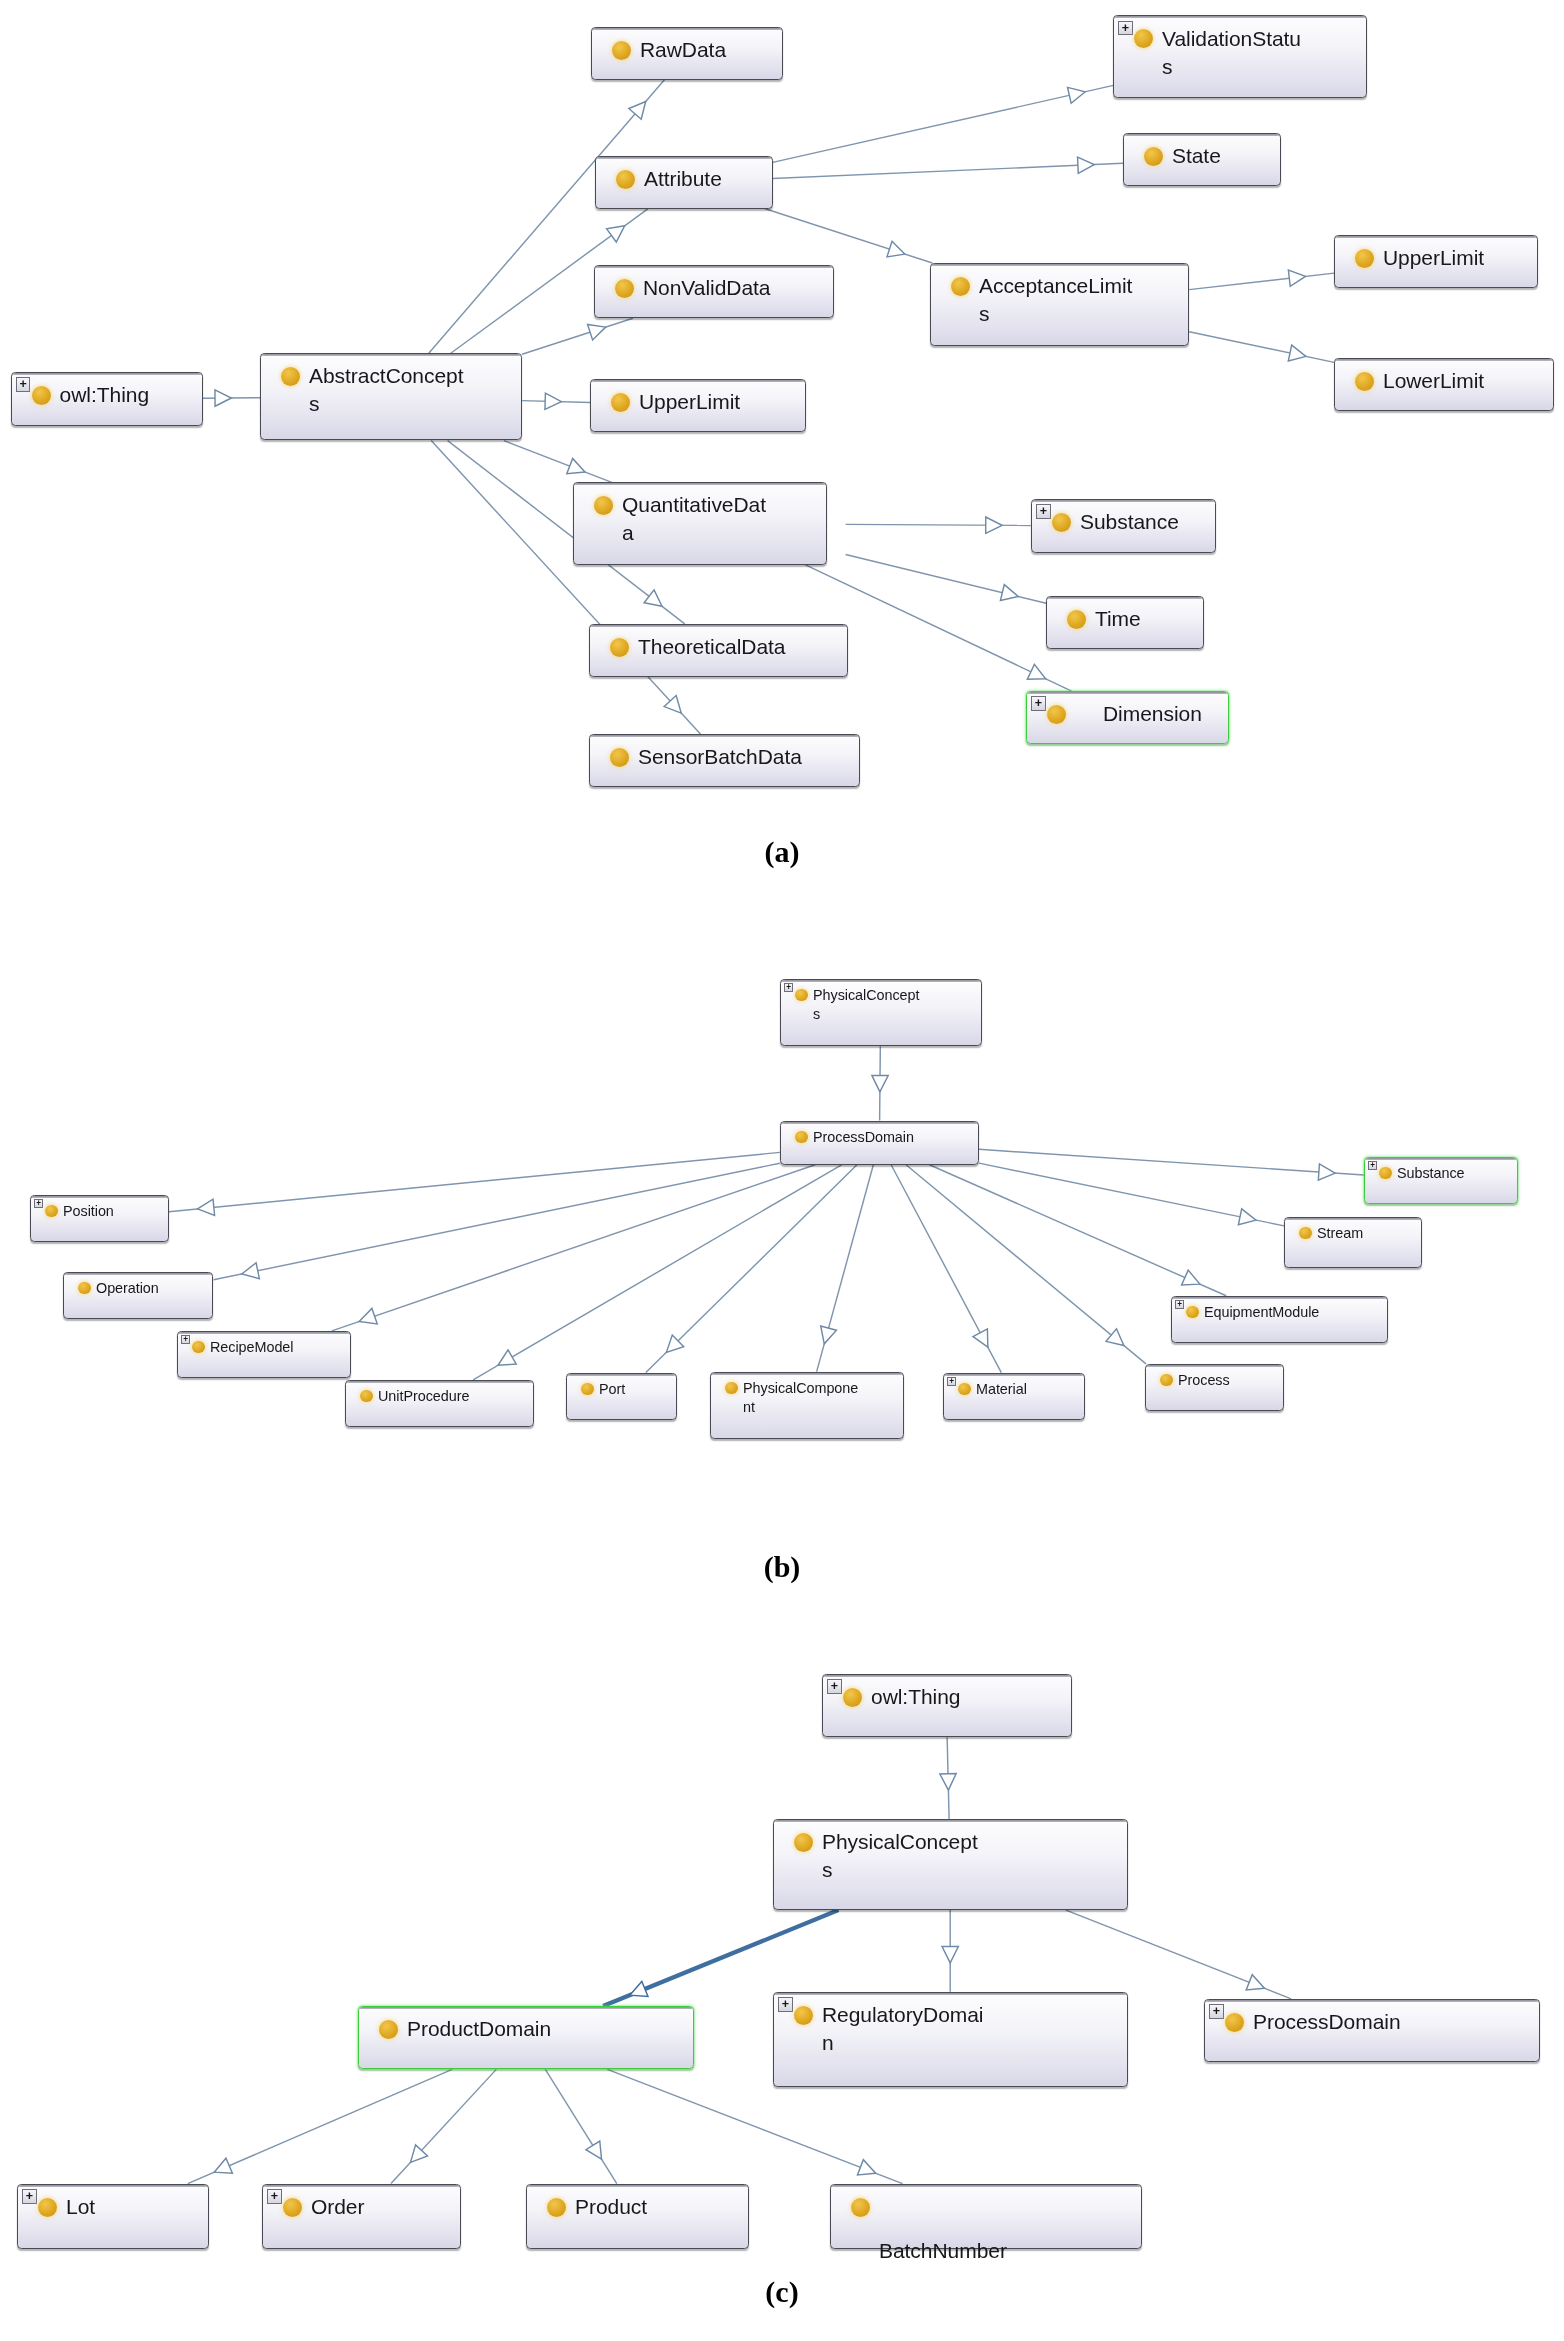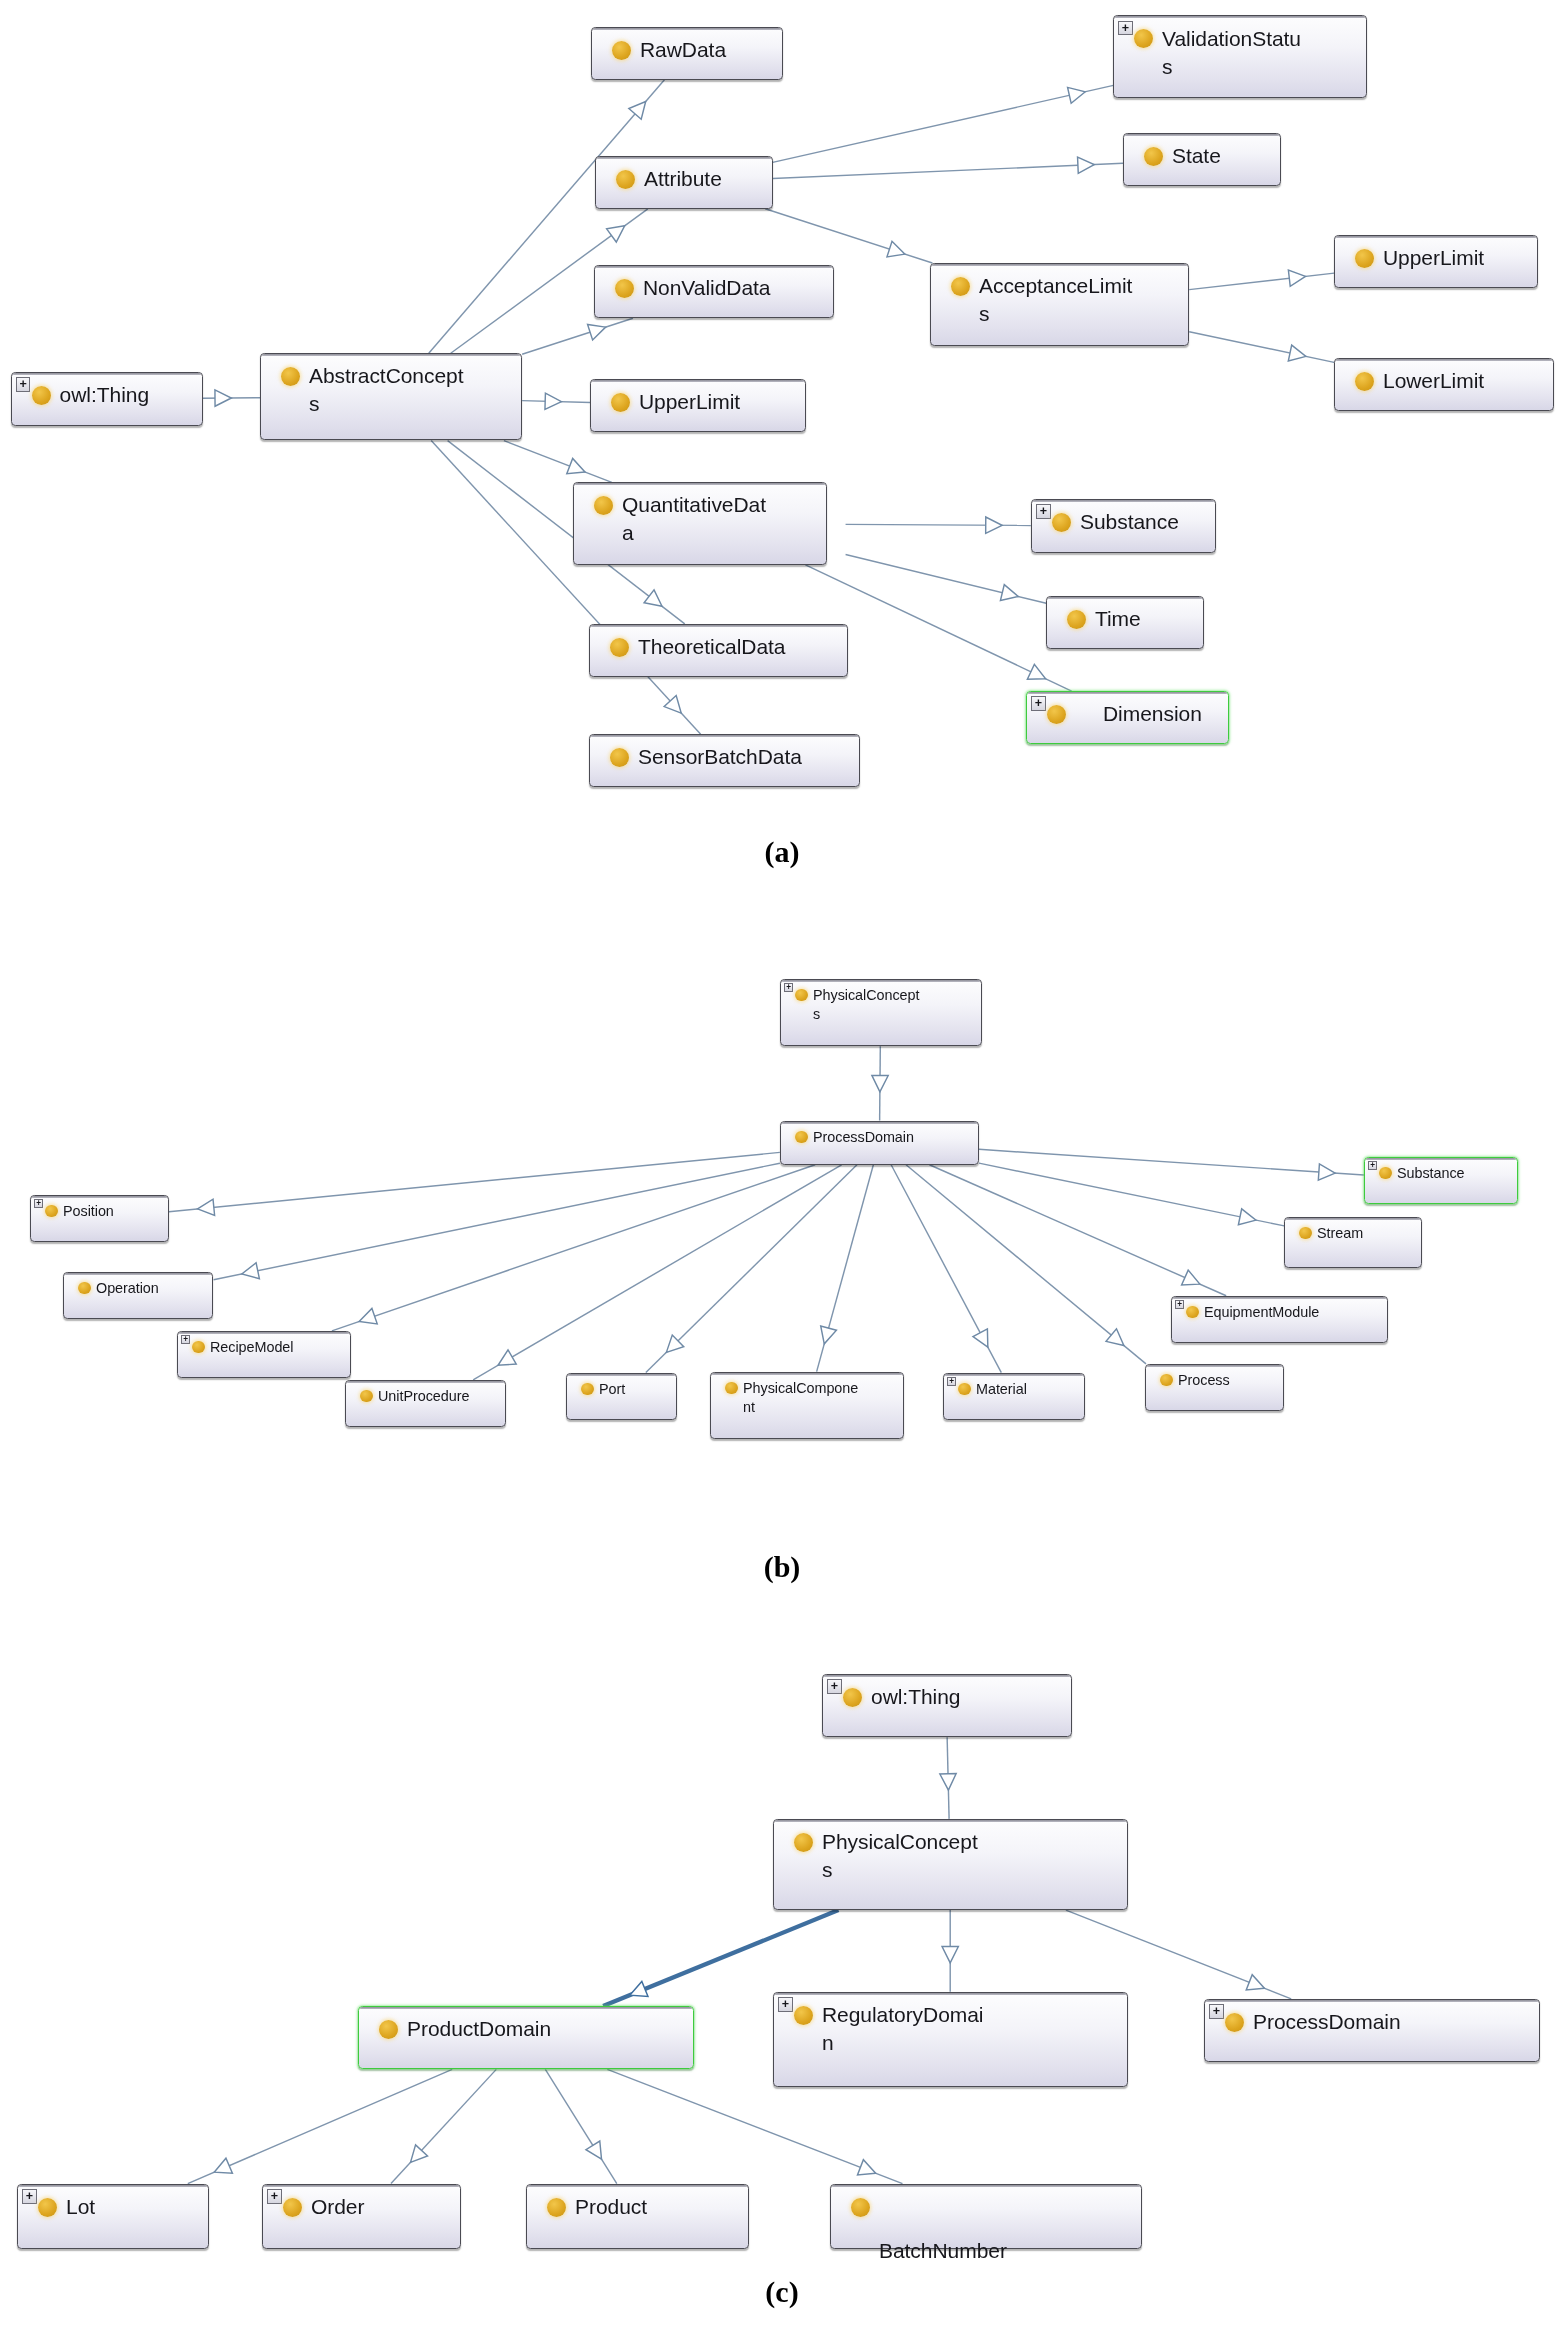--- a/index.html
+++ b/index.html
@@ -232,21 +232,21 @@
     </div>
     <div class="node" style="left: 63px; top: 1272px; width: 150px; height: 47px;">
       <div class="bullet" style="width: 12.5px; height: 12.5px; left: 14.4px; top: 8.6px;"></div>
       <div class="label" style="font-size: 14.4px; left: 32px; top: 6.2px; right: 2.9px;">Operation</div>
     </div>
     <div class="node" style="left: 177px; top: 1331px; width: 174px; height: 47px;">
       <div class="plusbox" style="width: 9.6px; height: 9.6px; left: 2.9px; top: 2.9px; font-size: 8.2px;">+</div>
       <div class="bullet" style="width: 12.5px; height: 12.5px; left: 14.4px; top: 8.6px;"></div>
       <div class="label" style="font-size: 14.4px; left: 32px; top: 6.2px; right: 2.9px;">RecipeModel</div>
     </div>
-    <div class="node" style="left: 345px; top: 1380px; width: 161px; height: 47px;">
+    <div class="node" style="left: 345px; top: 1380px; width: 189px; height: 47px;">
       <div class="bullet" style="width: 12.5px; height: 12.5px; left: 14.4px; top: 8.6px;"></div>
       <div class="label" style="font-size: 14.4px; left: 32px; top: 6.2px; right: 2.9px;">UnitProcedure</div>
     </div>
     <div class="node" style="left: 566px; top: 1373px; width: 111px; height: 47px;">
       <div class="bullet" style="width: 12.5px; height: 12.5px; left: 14.4px; top: 8.6px;"></div>
       <div class="label" style="font-size: 14.4px; left: 32px; top: 6.2px; right: 2.9px;">Port</div>
     </div>
     <div class="node" style="left: 710px; top: 1372px; width: 194px; height: 67px;">
       <div class="bullet" style="width: 12.5px; height: 12.5px; left: 14.4px; top: 8.6px;"></div>
       <div class="label" style="font-size: 14.4px; left: 32px; top: 6.2px; right: 2.9px;">PhysicalCompone

